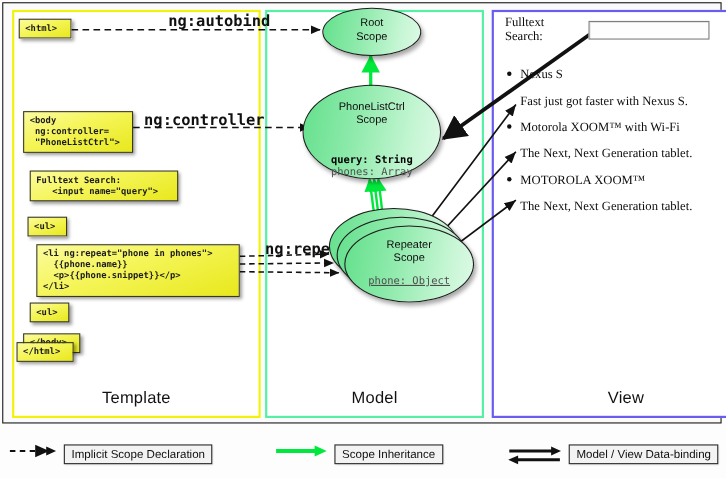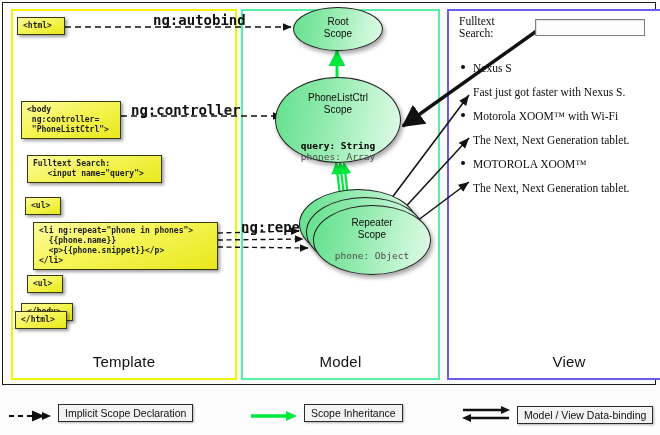--- a/index.html
+++ b/index.html
@@ -143,21 +143,21 @@
   #legend {
     position: absolute;
     left: 0;
     top: 392px;
     width: 660px;
     height: 43px;
   }
   .legend-entry {
     position: absolute;
     display: flex;
-    align-items: flex-end;
+    align-items: flex-start;
     gap: 6px;
   }
   .legend-box {
     border: 1px solid #2b2b2b;
     background: #f3f3f3;
     box-shadow: 1px 1px 2px rgba(0,0,0,.30);
     font-size: 10.5px;
     color: #0f0f0f;
     padding: 2px 6px;
     white-space: nowrap;
@@ -255,21 +255,21 @@
       <div class="title">Scope</div>
       <div class="prop bold" style="margin-top:24px;">query: String</div>
       <div class="prop">phones: Array</div>
     </div>
 
     <div class="scope" style="left:296px; top:186px; width:118px; height:70px;"></div>
     <div class="scope" style="left:303px; top:194px; width:118px; height:70px;"></div>
     <div class="scope" style="left:310px; top:202px; width:118px; height:70px;">
       <div class="title" style="margin-top:11px;">Repeater</div>
       <div class="title">Scope</div>
-      <div class="prop" style="margin-top:9px;">phone: Object</div>
+      <div class="prop" style="margin-top:9px;text-decoration:underline;">phone: Object</div>
     </div>
 
     <div id="view-body">
       <div class="view-search-row">
         <span>Fulltext Search:</span>
         <input class="view-input" type="text" value="" style="">
       </div>
 
       <ul class="view-list">
         <li class="view-item">

